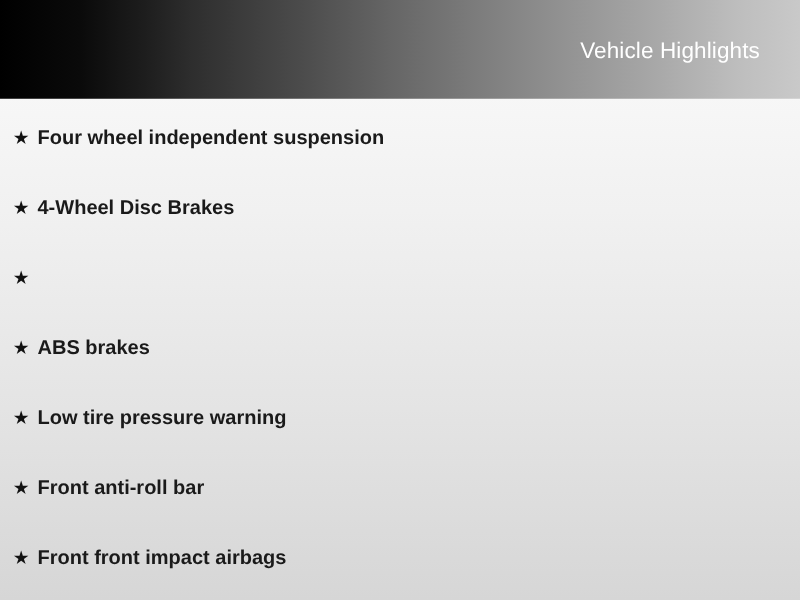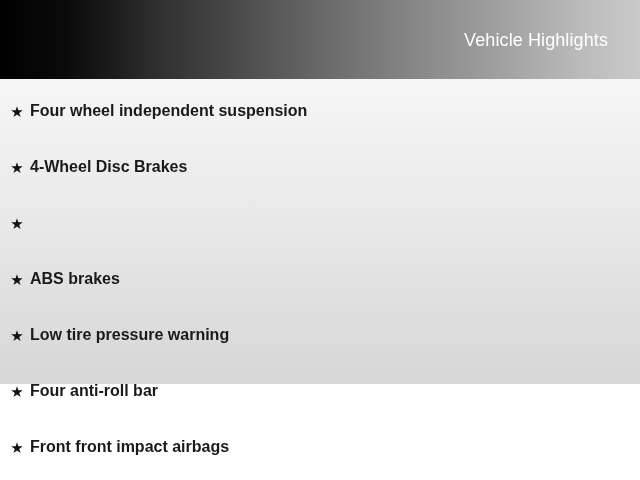--- a/index.html
+++ b/index.html
@@ -10,21 +10,21 @@
     width: 640px;
     height: 480px;
     overflow: hidden;
     font-family: "Liberation Sans", sans-serif;
     background: #ffffff;
   }
 
   #page {
     position: relative;
     width: 640px;
-    height: 384px;
+    height: 480px;
     background: linear-gradient(to bottom, #fcfcfc 0%, #f1f1f1 35%, #e4e4e4 68%, #d6d6d6 100%);
   }
 
   
   #header-banner {
     position: absolute;
     left: 0;
     top: 0;
     width: 640px;
     height: 79px;
@@ -123,21 +123,21 @@
     <li class="highlight-item">
       <span class="bullet-star">★</span>
       <span class="highlight-label">ABS brakes</span>
     </li>
     <li class="highlight-item">
       <span class="bullet-star">★</span>
       <span class="highlight-label">Low tire pressure warning</span>
     </li>
     <li class="highlight-item">
       <span class="bullet-star">★</span>
-      <span class="highlight-label">Four anti-roll bar</span>
+      <span class="highlight-label">Front anti-roll bar</span>
     </li>
     <li class="highlight-item">
       <span class="bullet-star">★</span>
       <span class="highlight-label">Front front impact airbags</span>
     </li>
   </ul>
 
 </div>
 
 </body></html>

